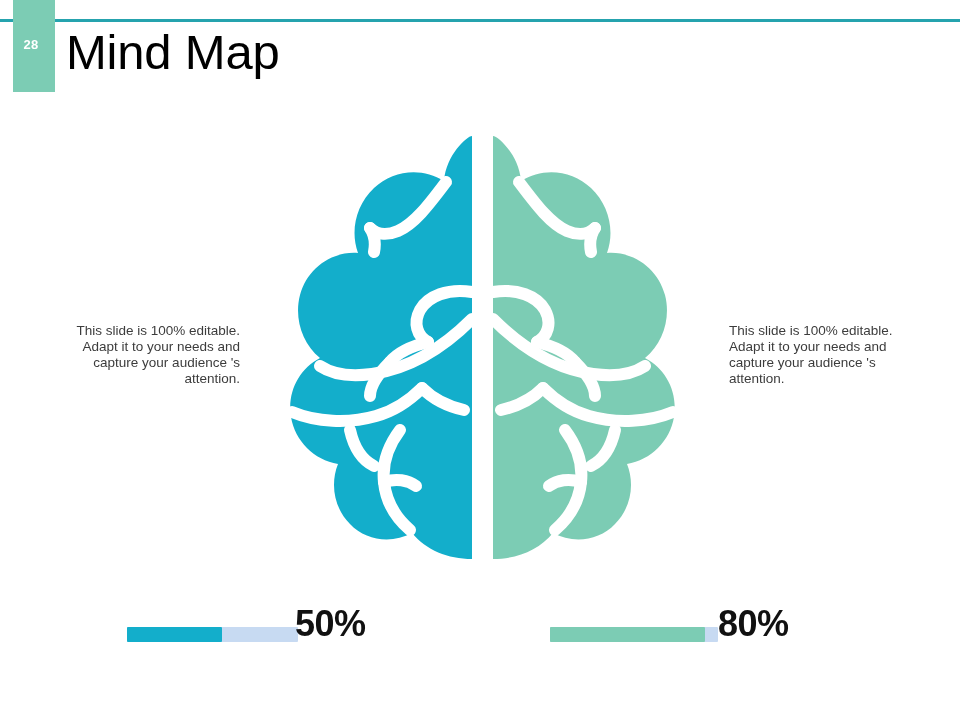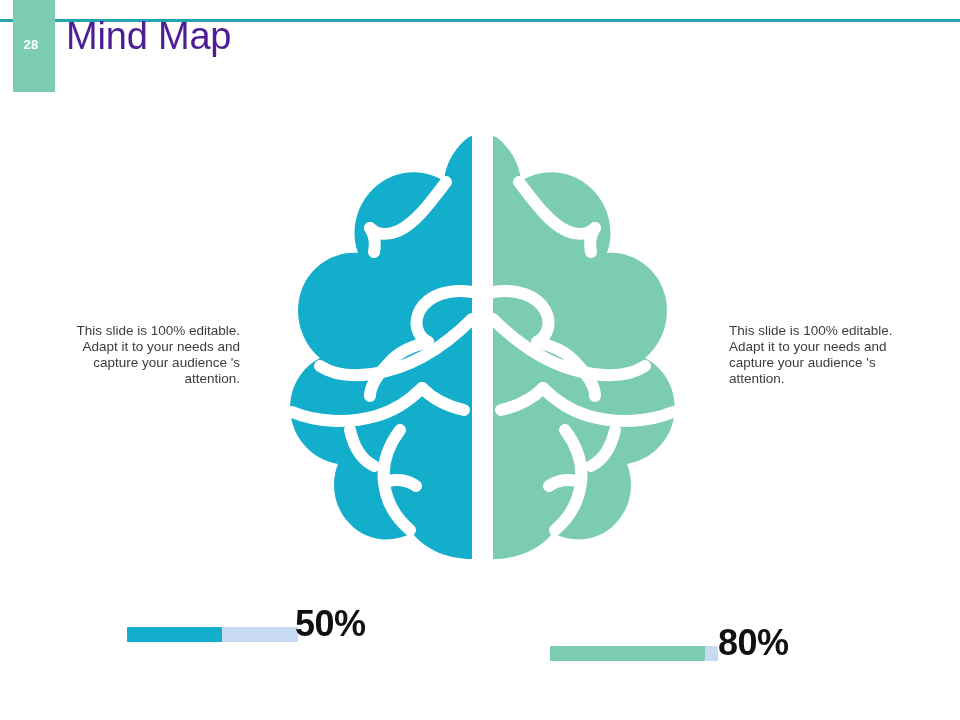--- a/index.html
+++ b/index.html
@@ -46,24 +46,24 @@
     width: 36px;
     text-align: center;
     font-size: 13px;
     font-weight: bold;
     color: #ffffff;
     letter-spacing: 0.2px;
   }
   .page-title {
     position: absolute;
     left: 66px;
-    top: 15px;
-    font-size: 38px;
+    top: 24px;
+    font-size: 49px;
     font-weight: 400;
-    color: #4c1d95;
+    color: #000000;
     letter-spacing: -0.2px;
     white-space: nowrap;
   }
 
   
   .desc {
     position: absolute;
     width: 180px;
     font-size: 13.5px;
     line-height: 16px;
@@ -90,21 +90,21 @@
   }
   .brain svg { display: block; width: 100%; height: 100%; }
 
   
   .stat {
     position: absolute;
     height: 50px;
     text-align: center;
   }
   .stat-left  { left: 127px; top: 603px; width: 280px; }
-  .stat-right { left: 550px; top: 603px; width: 280px; margin-top: 19px; }
+  .stat-right { left: 550px; top: 603px; width: 280px; }
 
   .bar-track {
     position: absolute;
     top: 24px;
     left: 0;
     height: 15px;
     background: #C7DAF2;
     border-radius: 1px;
   }
   .stat-left  .bar-track { width: 171px; }

